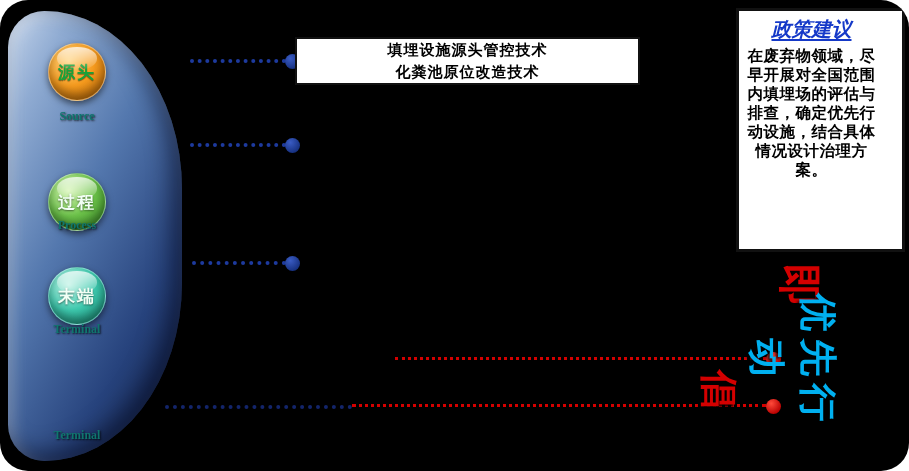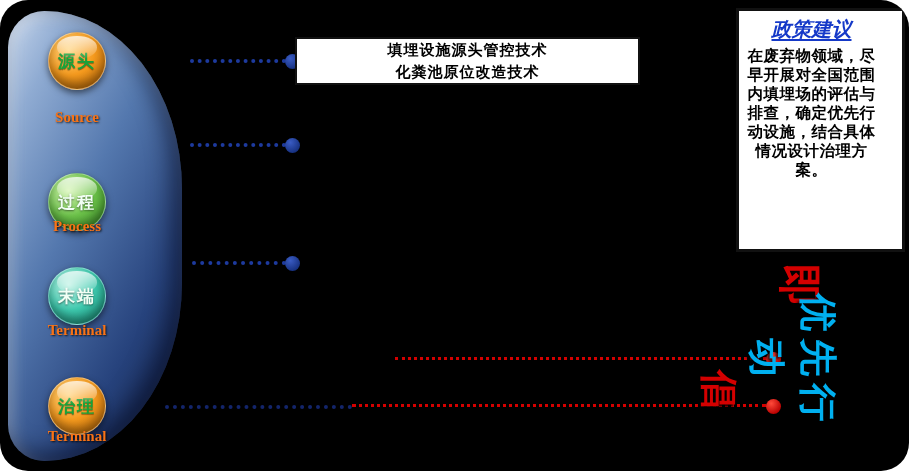--- a/index.html
+++ b/index.html
@@ -29,22 +29,22 @@
     background:linear-gradient(rgba(255,255,255,.75), rgba(255,255,255,.03));
     pointer-events:none;
   }
   .badge-orange { background:radial-gradient(circle at 35% 30%, #ffd27a, #f59a1e 48%, #a85a00 100%); }
   .badge-green  { background:radial-gradient(circle at 35% 30%, #d2f4ae, #6cc24a 48%, #2c7d1c 100%); }
   .badge-teal   { background:radial-gradient(circle at 35% 30%, #bef2e4, #3ec9ae 48%, #0d7a64 100%); }
   .zh-green { color:#17a33a; text-shadow:0 1px 1px rgba(0,0,0,.45); }
   .zh-white { color:#f2fff5; text-shadow:0 1px 2px rgba(0,0,0,.5); }
   .stage-label {
     position:absolute; left:12px; width:130px; text-align:center;
-    font-family:"Liberation Serif", serif; font-weight:bold; font-size:15px;
-    color:#f97316; text-shadow:1px 1px 2px rgba(0,0,0,.8);
+    font-family:"Liberation Serif", serif; font-weight:bold; font-size:12px;
+    color:#0f766e; text-shadow:1px 1px 2px rgba(0,0,0,.8);
   }
   
   .dline { position:absolute; height:0; }
   .dline-blue { border-top:4px dotted #1d3a9e; }
   .dline-navy { border-top:4px dotted #13256b; }
   .dline-red  { border-top:3px dotted #d40000; }
   .node-dot { position:absolute; width:15px; height:15px; border-radius:50%; }
   .node-blue { background:radial-gradient(circle at 35% 30%, #3a5cc4, #16307f 75%); }
   .node-red  { background:radial-gradient(circle at 35% 30%, #ff4a3a, #b80000 75%); }
   
@@ -89,38 +89,35 @@
     color:#d40000; font-size:38px; text-shadow:2px 2px 2px rgba(0,0,0,.9);
   }
 </style>
 </head>
 <body>
 
 <div class="slide">
 
   <div class="capsule"></div>
 
-  <div class="badge badge-orange" style="top:32px;">
+  <div class="badge badge-orange" style="top:43px;">
     <span class="zh-green">源头</span>
   </div>
   <div class="stage-label" style="top:109px;">Source</div>
 
   <div class="badge badge-green" style="top:173px;">
     <span class="zh-white">过程</span>
   </div>
   <div class="stage-label" style="top:218px;">Process</div>
 
   <div class="badge badge-teal" style="top:267px;">
     <span class="zh-white">末端</span>
   </div>
   <div class="stage-label" style="top:322px;">Terminal</div>
 
-  <div class="badge badge-orange" style="top:377px;">
-    <span class="zh-green">治理</span>
-  </div>
   <div class="stage-label" style="top:428px;">Terminal</div>
 
   <div class="dline dline-blue" style="left:190px; top:59px; width:96px;"></div>
   <div class="node-dot node-blue" style="left:285px; top:54px;"></div>
 
   <div class="dline dline-blue" style="left:190px; top:143px; width:96px;"></div>
   <div class="node-dot node-blue" style="left:285px; top:138px;"></div>
 
   <div class="dline dline-blue" style="left:192px; top:261px; width:94px;"></div>
   <div class="node-dot node-blue" style="left:285px; top:256px;"></div>

